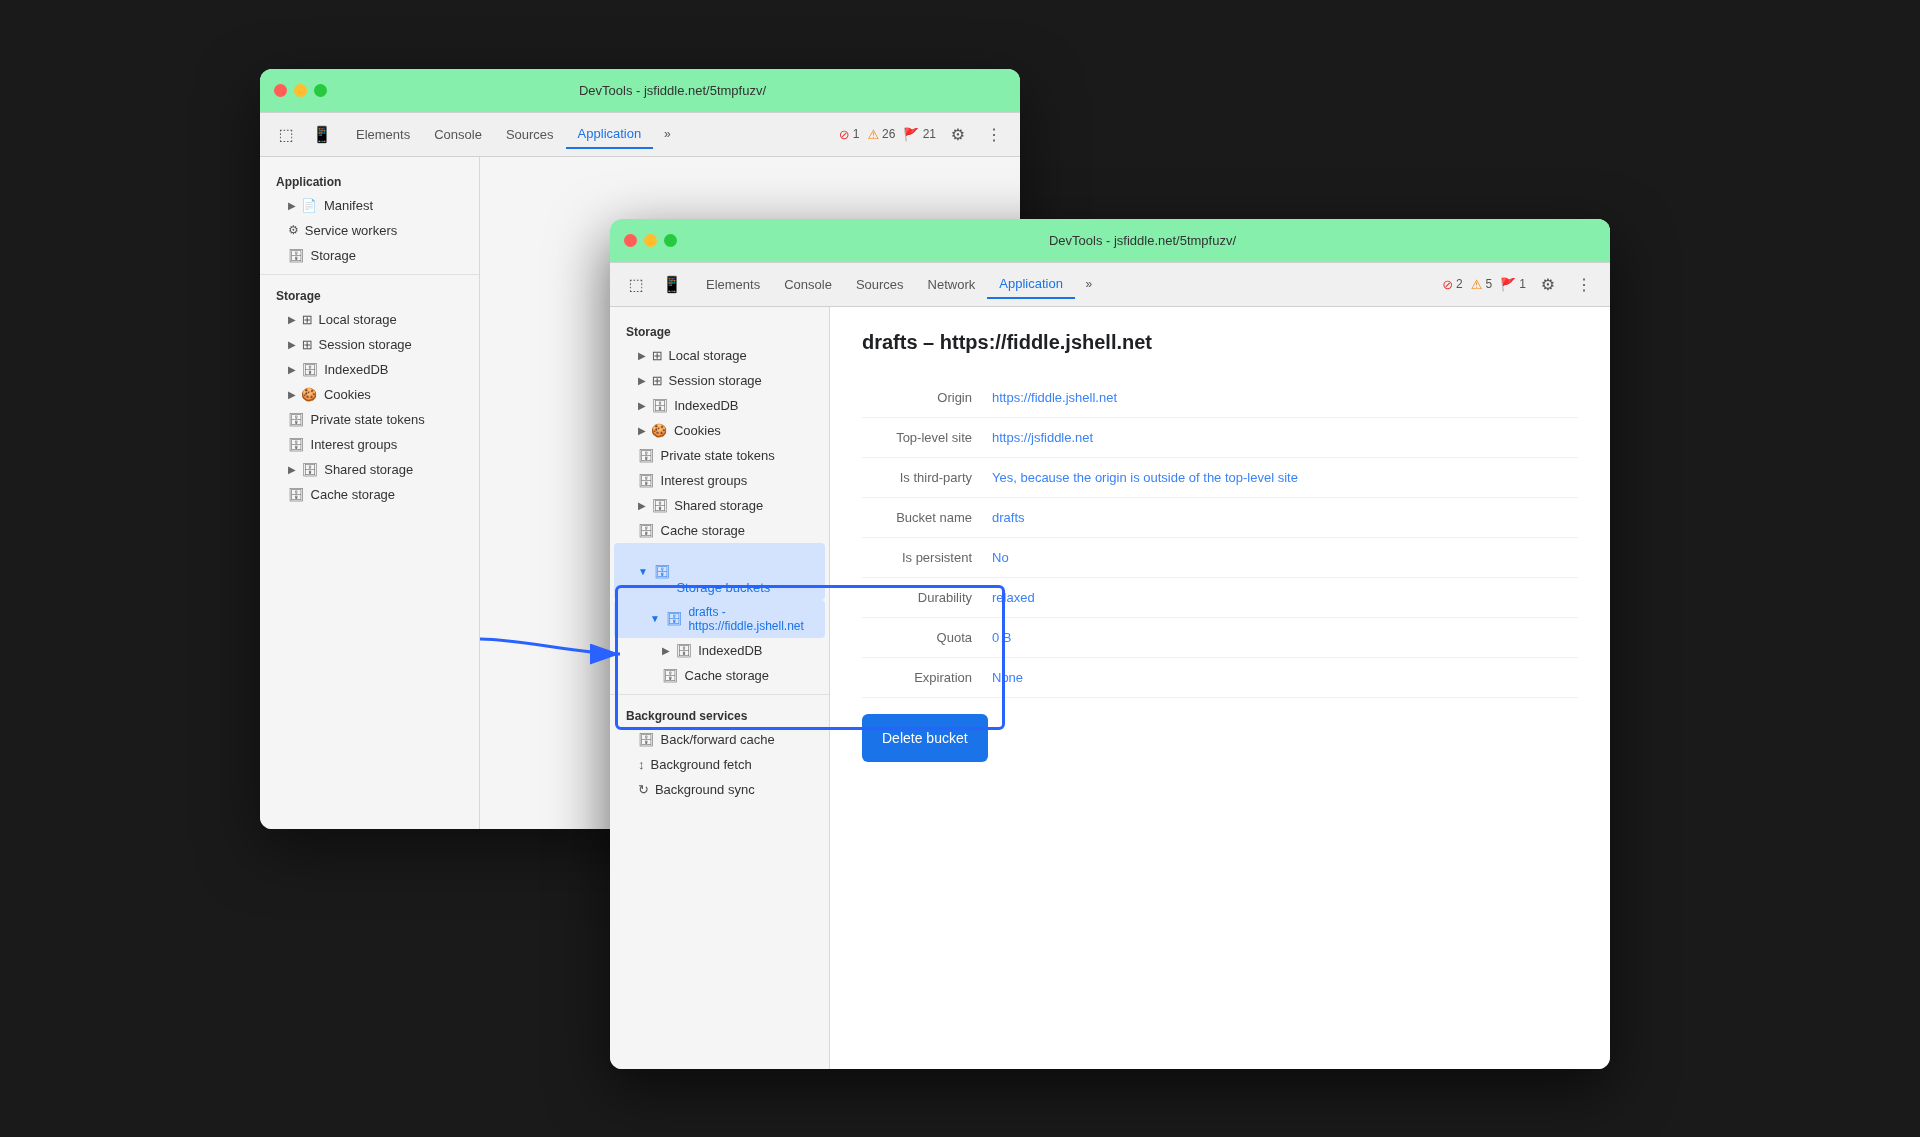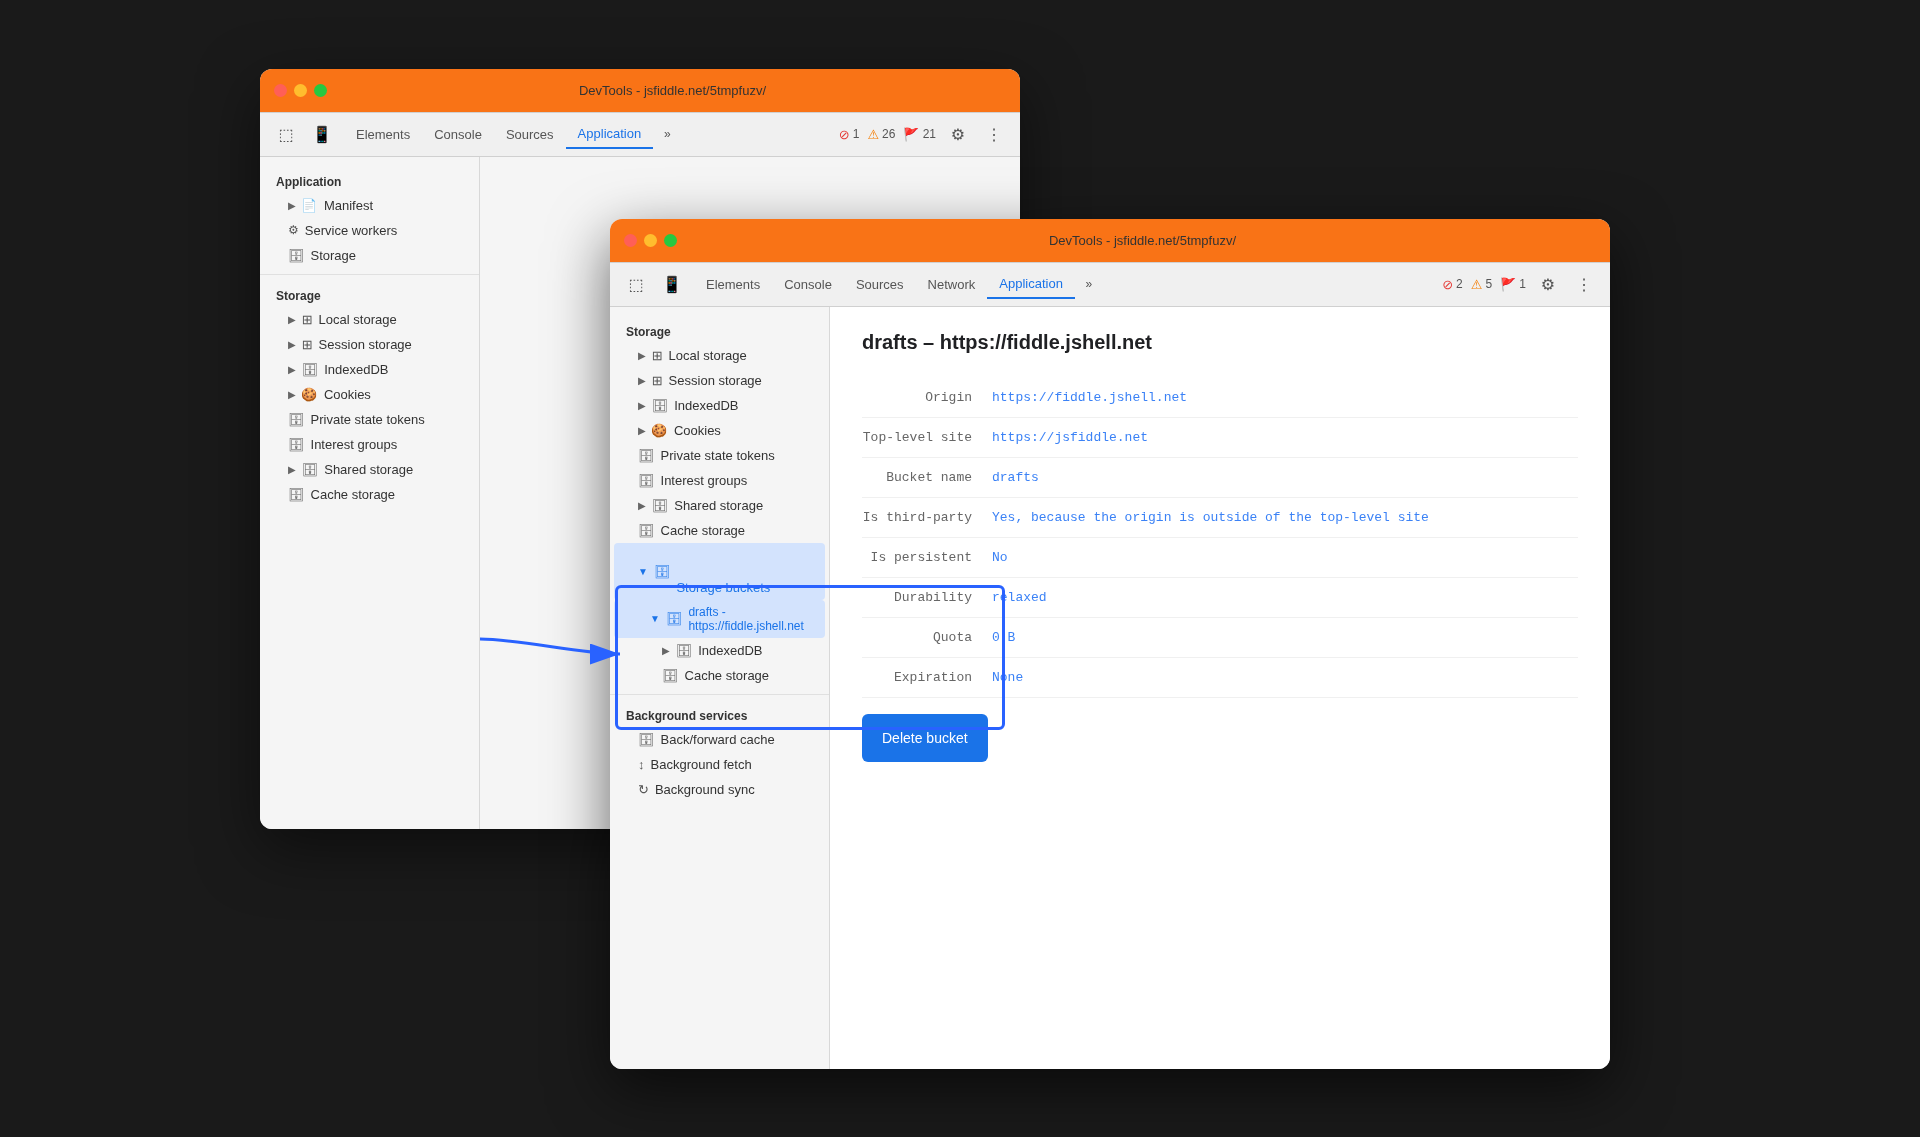--- a/index.html
+++ b/index.html
@@ -44,21 +44,21 @@
       background: #f5f5f5;
       border-radius: 12px;
       box-shadow: 0 20px 60px rgba(0,0,0,0.6);
       overflow: hidden;
       display: flex;
       flex-direction: column;
     }
 
     
     .titlebar {
-      background: #f97316;
+      background: #86efac;
       height: 44px;
       display: flex;
       align-items: center;
       padding: 0 14px;
       border-bottom: 1px solid #d0d0d0;
       flex-shrink: 0;
     }
 
     .traffic-lights {
       display: flex;
@@ -231,21 +231,20 @@
     .panel-title {
       font-size: 20px;
       font-weight: 700;
       color: #202124;
       margin-bottom: 24px;
     }
 
     .info-table {
       width: 100%;
       border-collapse: collapse;
-      font-family: Liberation Mono, monospace;
     }
 
     .info-table tr {
       border-bottom: 1px solid #f0f0f0;
     }
 
     .info-table td {
       padding: 12px 0;
       font-size: 13px;
       vertical-align: top;
@@ -533,26 +532,26 @@
           <tbody>
             <tr>
               <td class="label-cell">Origin</td>
               <td class="value-cell">https://fiddle.jshell.net</td>
             </tr>
             <tr>
               <td class="label-cell">Top-level site</td>
               <td class="value-cell">https://jsfiddle.net</td>
             </tr>
             <tr>
+              <td class="label-cell">Is third-party</td>
+              <td class="value-cell">Yes, because the origin is outside of the top-level site</td>
+            </tr>
+            <tr>
               <td class="label-cell">Bucket name</td>
               <td class="value-cell">drafts</td>
-            </tr>
-            <tr>
-              <td class="label-cell">Is third-party</td>
-              <td class="value-cell">Yes, because the origin is outside of the top-level site</td>
             </tr>
             <tr>
               <td class="label-cell">Is persistent</td>
               <td class="value-cell">No</td>
             </tr>
             <tr>
               <td class="label-cell">Durability</td>
               <td class="value-cell">relaxed</td>
             </tr>
             <tr>

